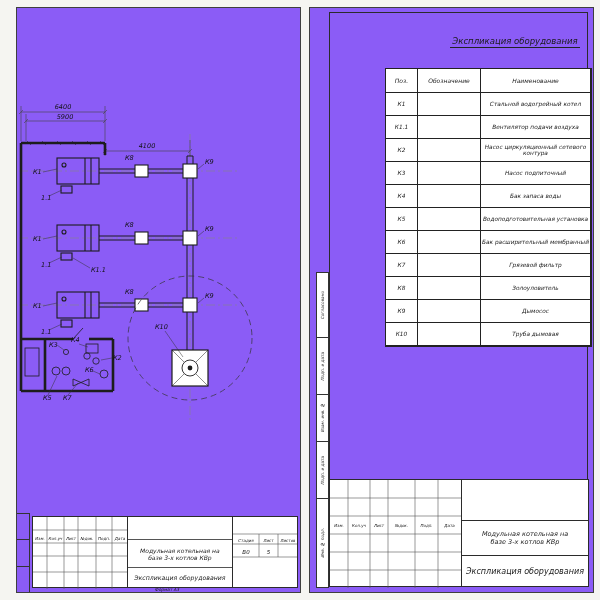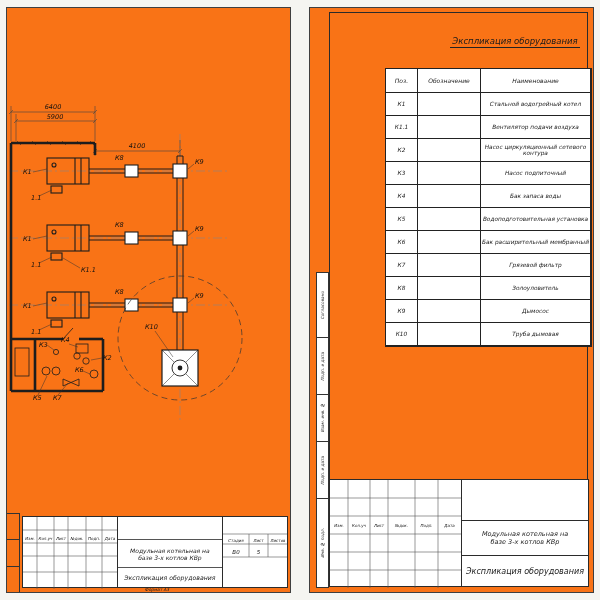--- a/index.html
+++ b/index.html
@@ -1,19 +1,19 @@
 <!DOCTYPE html>
 <html><head>
 <meta charset="utf-8">
 <style>
   html,body{margin:0;padding:0}
   .canvas{position:relative;width:600px;height:600px;background:#f5f5f1;overflow:hidden;
           font-family:"DejaVu Sans",sans-serif;font-style:italic;color:#1a1a1a}
-  .sheet{position:absolute;top:7px;width:283px;height:584px;background:#f97316;border:1px solid #3f3f3f;box-sizing:content-box}
-  #sheet-left{left:6px}
+  .sheet{position:absolute;top:7px;width:283px;height:584px;background:#8b5cf6;border:1px solid #3f3f3f;box-sizing:content-box}
+  #sheet-left{left:16px}
   #sheet-right{left:309px}
   .plan{position:absolute;left:0;top:0}
   .plan text{font:italic 6.5px "DejaVu Sans",sans-serif;fill:#111}
 
   
   .lstrip{position:absolute;left:0;top:505px;width:13px;height:79px;border-top:.8px solid #333;border-right:.8px solid #333;box-sizing:border-box;display:flex;flex-direction:column}
   .lcell{flex:1;border-bottom:.6px solid #333}
   .lcell:last-child{border-bottom:none}
 
   

